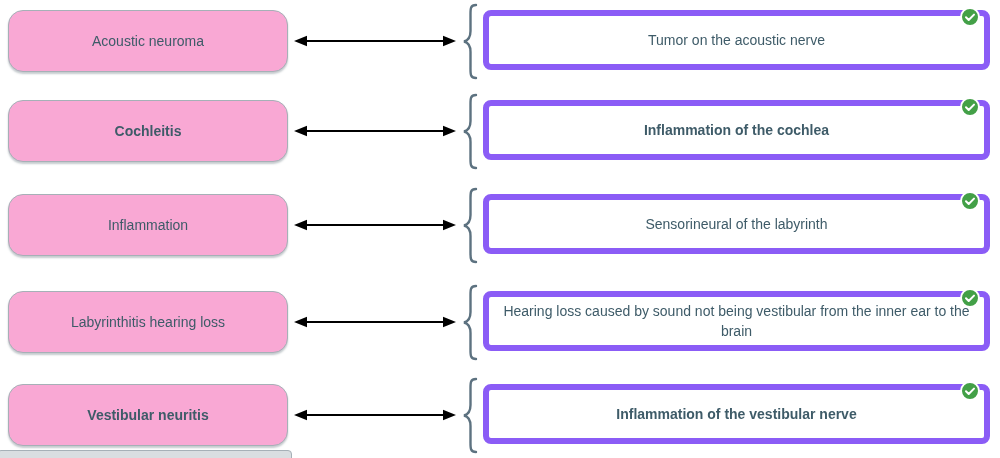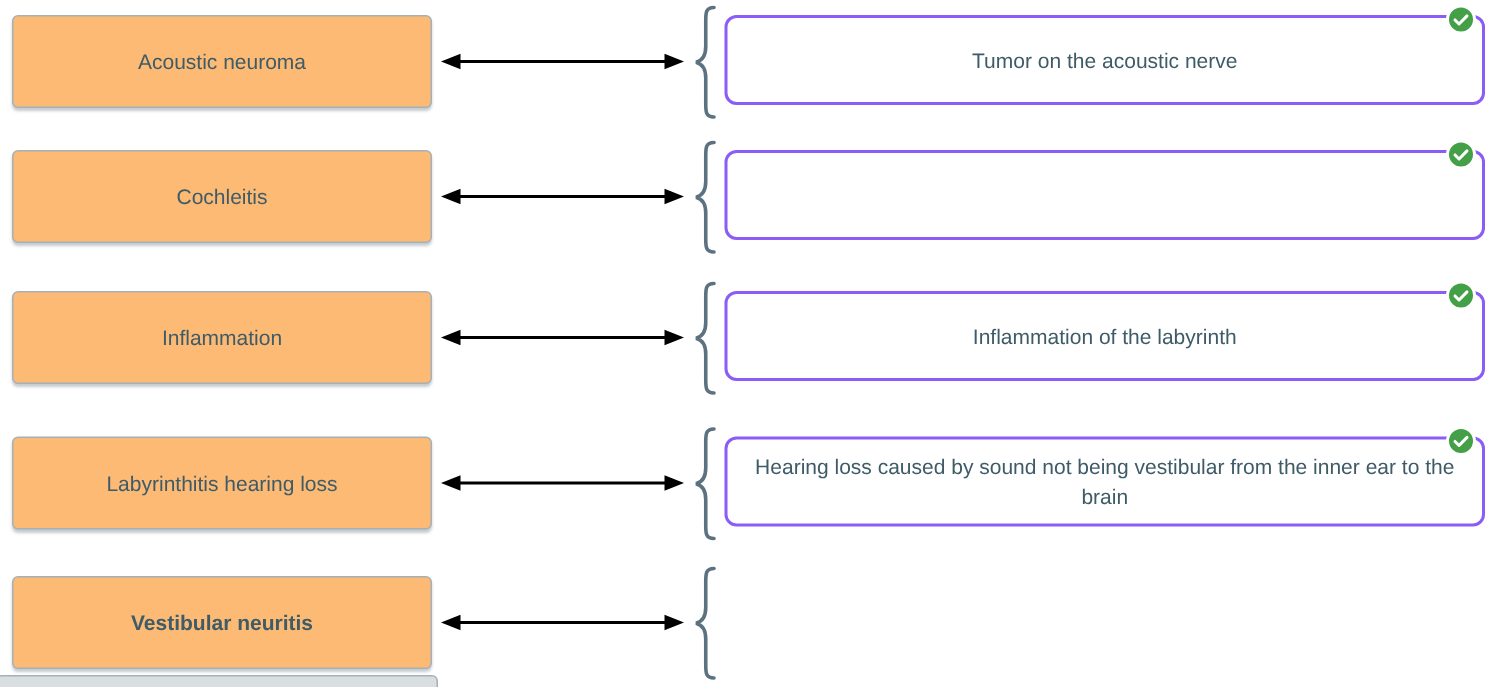--- a/index.html
+++ b/index.html
@@ -14,34 +14,34 @@
     background: #ffffff;
     overflow: hidden;
   }
   .match-row {
     position: absolute;
     left: 0;
     width: 1000px;
     height: 64px;
   }
   .match-row:nth-of-type(1) { top: 10px; }
-  .match-row:nth-of-type(2) { top: 100px; }
+  .match-row:nth-of-type(2) { top: 100px; font-weight: bold; }
   .match-row:nth-of-type(3) { top: 194px; }
   .match-row:nth-of-type(4) { top: 291px; }
   .match-row:nth-of-type(5) { top: 384px; font-weight: bold; }
 
   .term-box {
     position: absolute;
     left: 8px;
     top: 0;
     width: 278px;
     height: 60px;
-    background: #fdba74;
+    background: #f9a8d4;
     border: 1px solid #a6b0b7;
-    border-radius: 4px;
+    border-radius: 15px;
     box-shadow: 0 2px 2px rgba(90, 105, 115, 0.35);
     display: flex;
     align-items: center;
     justify-content: center;
     text-align: center;
     color: #3e5b68;
     font-size: 14px;
     cursor: pointer;
   }
   .arrow-wrap {
@@ -60,21 +60,21 @@
   }
   .def-box {
     position: relative;
     position: absolute;
     left: 483px;
     top: 0;
     width: 507px;
     height: 60px;
     box-sizing: border-box;
     background: #ffffff;
-    border: 2px solid #8b5cf6;
+    border: 6px solid #8b5cf6;
     border-radius: 8px;
     display: flex;
     align-items: center;
     justify-content: center;
     text-align: center;
     color: #3e5b68;
     font-size: 14px;
     line-height: 1.45;
     padding: 0 14px;
     cursor: pointer;
@@ -139,20 +139,21 @@
         <polygon points="0,7 13,1.8 13,12.2" fill="#000"></polygon>
         <polygon points="162,7 149,1.8 149,12.2" fill="#000"></polygon>
       </svg>
     </div>
     <div class="brace-wrap">
       <svg width="22" height="77" viewBox="0 0 22 77">
         <path d="M18 2 C12 2 12.5 6 12.5 13 L12.5 28 C12.5 34 10 37.5 6 38.5 C10 39.5 12.5 43 12.5 49 L12.5 64 C12.5 71 12 75 18 75" fill="none" stroke="#5d7280" stroke-width="2.4" stroke-linecap="round"></path>
       </svg>
     </div>
     <div class="def-box">
+      <span>Inflammation of the cochlea</span>
       <span class="check-badge">
         <svg width="20" height="20" viewBox="0 0 20 20">
           <circle cx="10" cy="10" r="9" fill="#43a047" stroke="#ffffff" stroke-width="2"></circle>
           <path d="M6 10.3 L8.7 13 L14 7.6" fill="none" stroke="#ffffff" stroke-width="2" stroke-linecap="round" stroke-linejoin="round"></path>
         </svg>
       </span>
     </div>
   </div>
 
   <div class="match-row">
@@ -165,21 +166,21 @@
         <polygon points="0,7 13,1.8 13,12.2" fill="#000"></polygon>
         <polygon points="162,7 149,1.8 149,12.2" fill="#000"></polygon>
       </svg>
     </div>
     <div class="brace-wrap">
       <svg width="22" height="77" viewBox="0 0 22 77">
         <path d="M18 2 C12 2 12.5 6 12.5 13 L12.5 28 C12.5 34 10 37.5 6 38.5 C10 39.5 12.5 43 12.5 49 L12.5 64 C12.5 71 12 75 18 75" fill="none" stroke="#5d7280" stroke-width="2.4" stroke-linecap="round"></path>
       </svg>
     </div>
     <div class="def-box">
-      <span>Inflammation of the labyrinth</span>
+      <span>Sensorineural of the labyrinth</span>
       <span class="check-badge">
         <svg width="20" height="20" viewBox="0 0 20 20">
           <circle cx="10" cy="10" r="9" fill="#43a047" stroke="#ffffff" stroke-width="2"></circle>
           <path d="M6 10.3 L8.7 13 L14 7.6" fill="none" stroke="#ffffff" stroke-width="2" stroke-linecap="round" stroke-linejoin="round"></path>
         </svg>
       </span>
     </div>
   </div>
 
   <div class="match-row">
@@ -218,17 +219,26 @@
         <line x1="11" y1="7" x2="151" y2="7" stroke="#000" stroke-width="2"></line>
         <polygon points="0,7 13,1.8 13,12.2" fill="#000"></polygon>
         <polygon points="162,7 149,1.8 149,12.2" fill="#000"></polygon>
       </svg>
     </div>
     <div class="brace-wrap">
       <svg width="22" height="77" viewBox="0 0 22 77">
         <path d="M18 2 C12 2 12.5 6 12.5 13 L12.5 28 C12.5 34 10 37.5 6 38.5 C10 39.5 12.5 43 12.5 49 L12.5 64 C12.5 71 12 75 18 75" fill="none" stroke="#5d7280" stroke-width="2.4" stroke-linecap="round"></path>
       </svg>
     </div>
+    <div class="def-box">
+      <span>Inflammation of the vestibular nerve</span>
+      <span class="check-badge">
+        <svg width="20" height="20" viewBox="0 0 20 20">
+          <circle cx="10" cy="10" r="9" fill="#43a047" stroke="#ffffff" stroke-width="2"></circle>
+          <path d="M6 10.3 L8.7 13 L14 7.6" fill="none" stroke="#ffffff" stroke-width="2" stroke-linecap="round" stroke-linejoin="round"></path>
+        </svg>
+      </span>
+    </div>
   </div>
 
   <div class="partial-next-box"></div>
 
 </div>
 
 </body></html>

